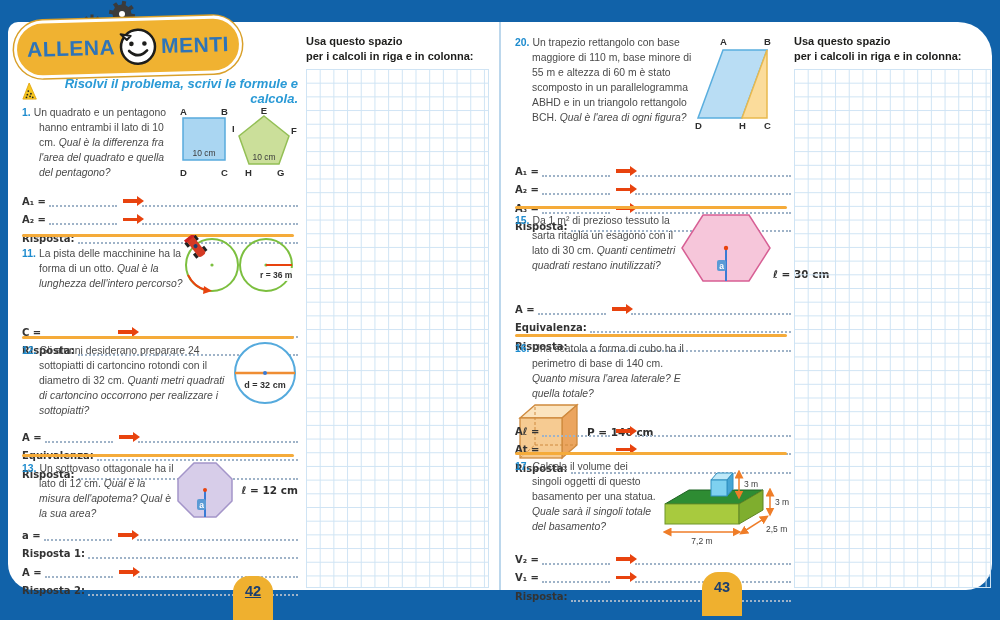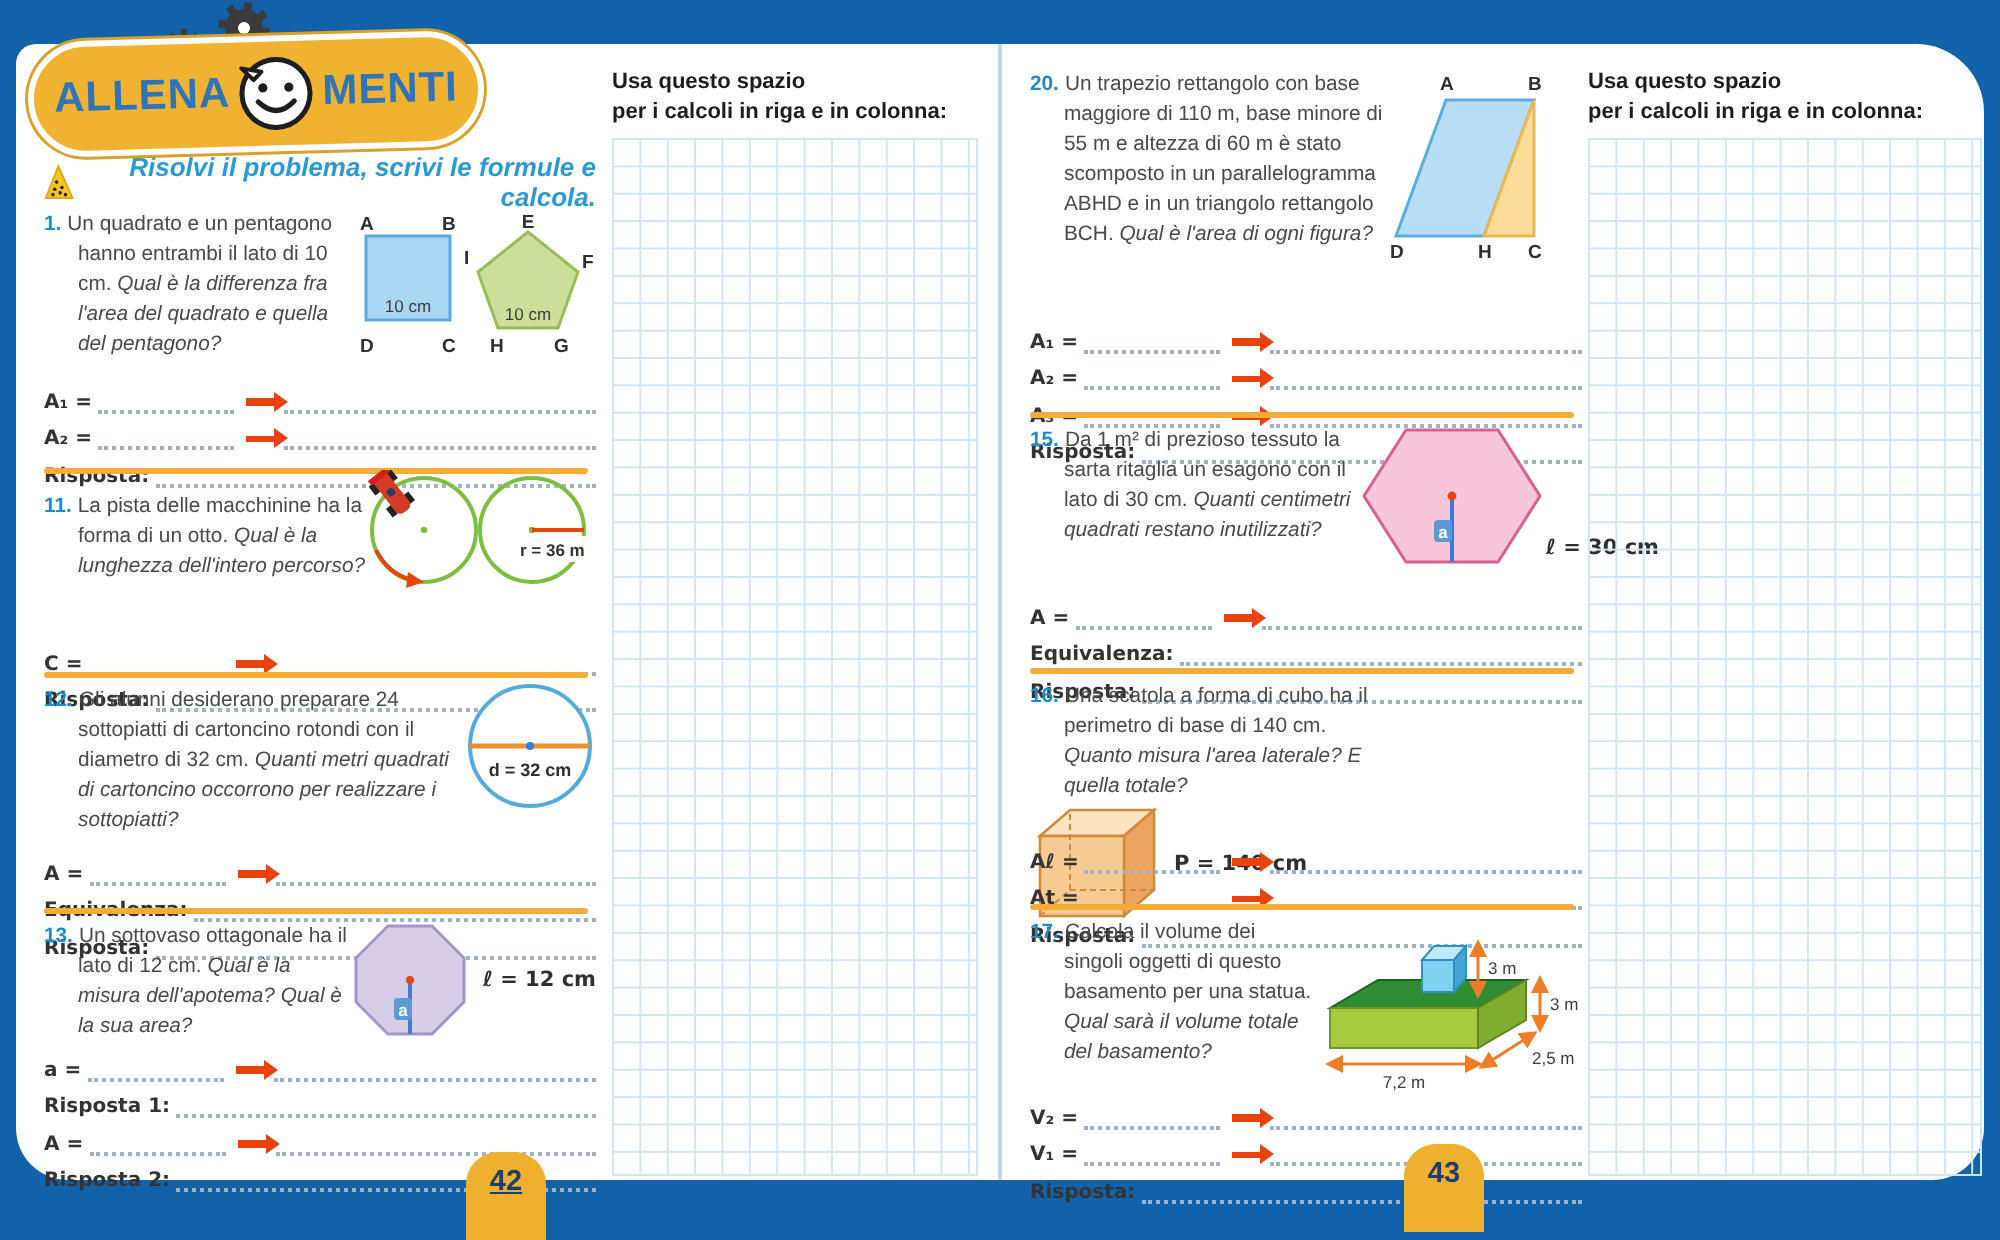--- a/index.html
+++ b/index.html
@@ -367,21 +367,21 @@
             <span class="dots"></span>
           </div>
         </div>
     </div>
     <div class="divider" style="top:430px;"></div>
 
     <div class="prob" style="top:438px;">
       <div class="p-body" style="height:86px;">
         <div class="p-text" style="width:144px;">
           <span class="p-num">17.</span><span>Calcola il volume dei singoli oggetti di questo basamento per una statua.</span>
-          <span class="q">Qual sarà il volume totale del basamento?</span>
+          <span class="q">Quale sarà il singoli totale del basamento?</span>
         </div>
         <svg class="p-fig" width="132" height="90" viewBox="0 0 132 90">
           <defs>
             <marker id="ah" markerWidth="6" markerHeight="6" refX="3" refY="3" orient="auto">
               <polygon points="0,0 6,3 0,6" fill="#ef7d28"></polygon>
             </marker>
             <marker id="ahr" markerWidth="6" markerHeight="6" refX="3" refY="3" orient="auto">
               <polygon points="6,0 0,3 6,6" fill="#ef7d28"></polygon>
             </marker>
           </defs>

